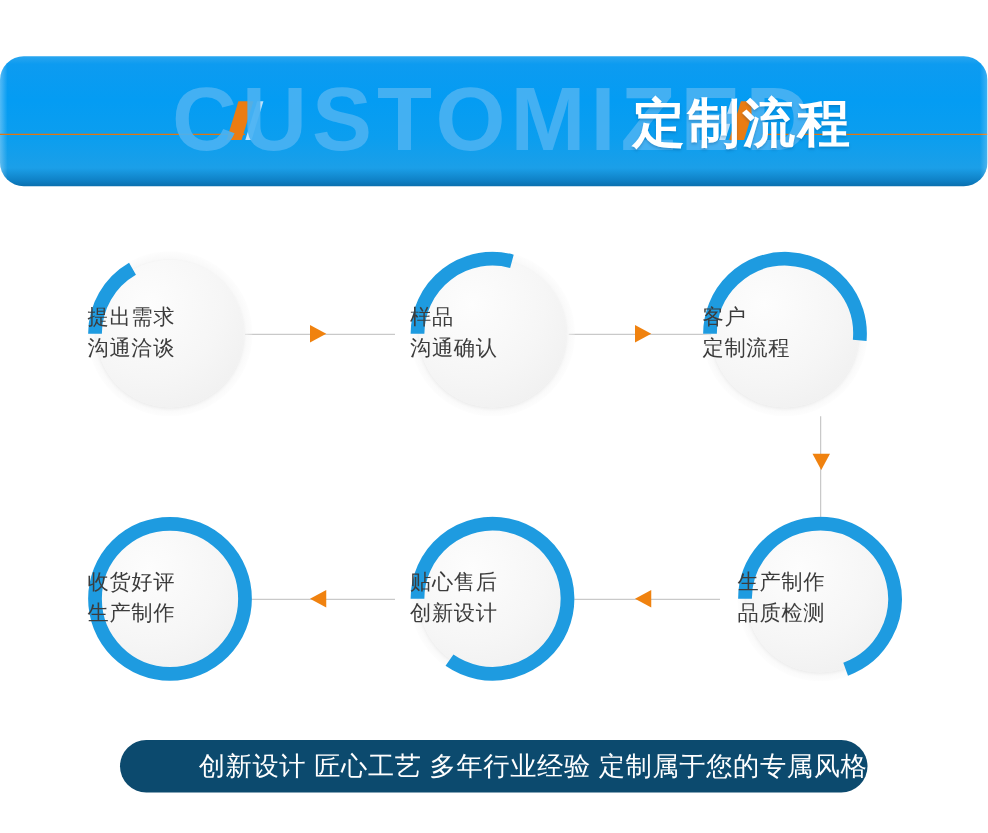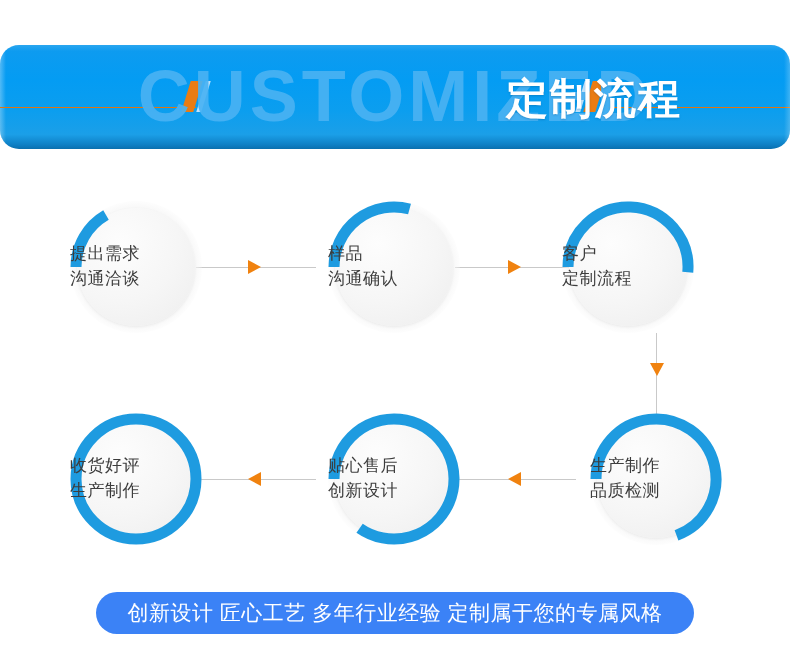--- a/index.html
+++ b/index.html
@@ -187,24 +187,24 @@
   }
 
   
   #footer-pill {
     position: absolute;
     left: 96px;
     top: 592px;
     width: 598px;
     height: 42px;
     border-radius: 21px;
-    background: #3b82f6;
+    background: #0c4a6e;
     display: flex;
     align-items: center;
-    justify-content: center;
+    justify-content: flex-end;
     color: #ffffff;
     font-size: 21px;
     letter-spacing: 0.5px;
   }
 </style>
 </head>
 <body>
 
 <div id="header-banner">
 

